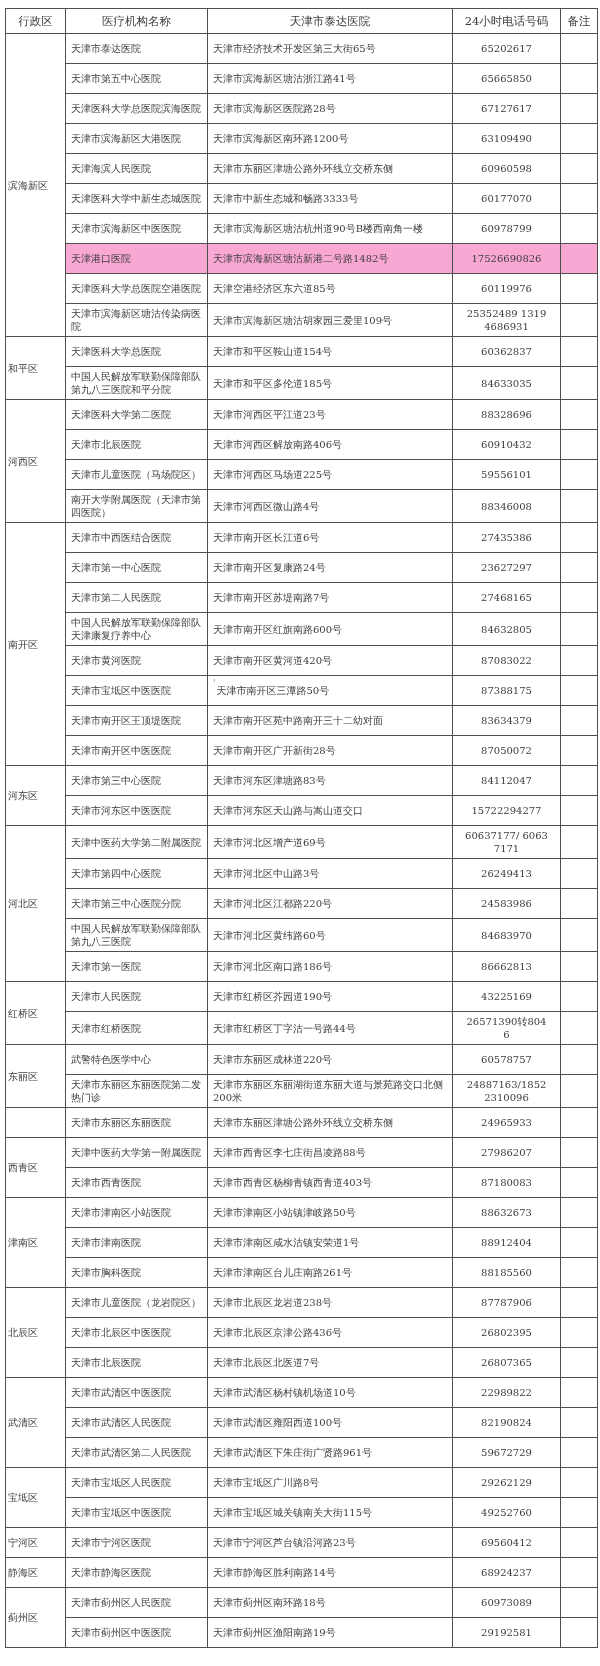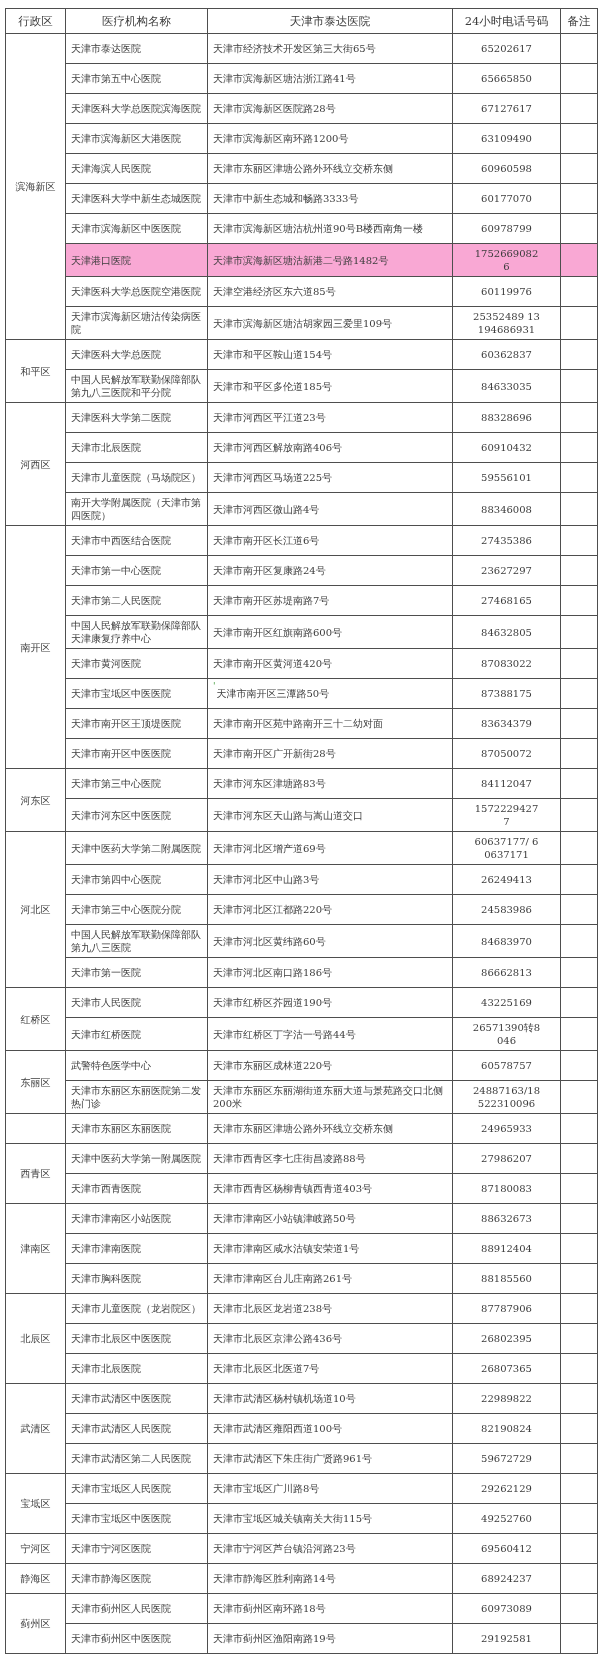--- a/index.html
+++ b/index.html
@@ -26,23 +26,23 @@
   }
   th{
     font-size:11.5px;
     height:20px;
     text-align:center;
     padding:2px 1px;
     white-space:nowrap;
     overflow:hidden;
   }
   td{height:23px;}
-  td.district{text-align:center;padding:3px 2px;}
+  td.district{text-align:left;padding:3px 2px;}
   td.name, td.addr{text-align:left;}
-  td.phone{text-align:center;word-break:break-all;padding:3px 19px;}
+  td.phone{text-align:center;word-break:break-all;padding:3px 12px;}
   td.note{text-align:center;}
   tr.hl td.name, tr.hl td.addr, tr.hl td.phone, tr.hl td.note{
     background:#f9a8d4;
   }
   .green-mark{
     color:#3a9a35;
     font-size:9px;
     line-height:6px;
     vertical-align:top;
     display:inline-block;

